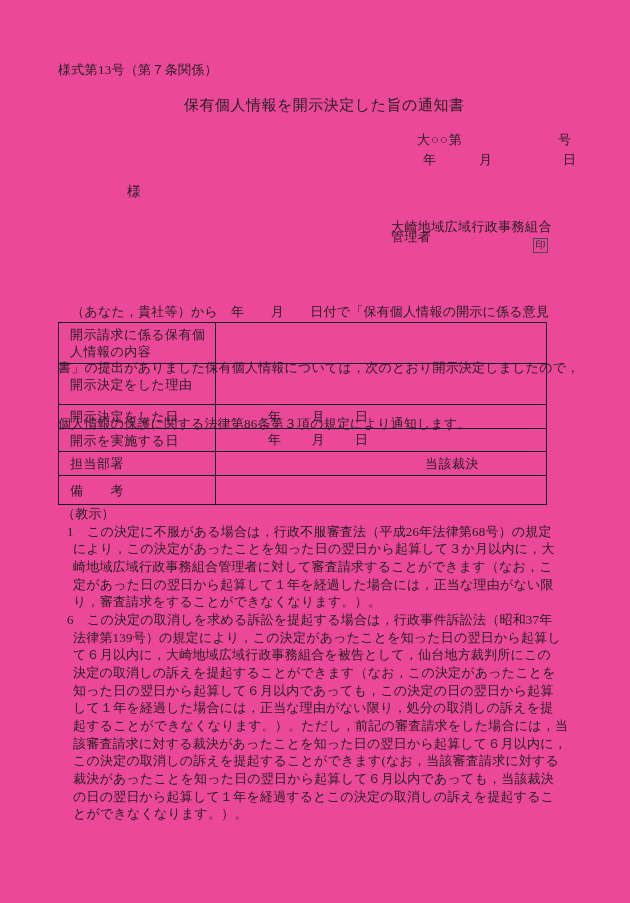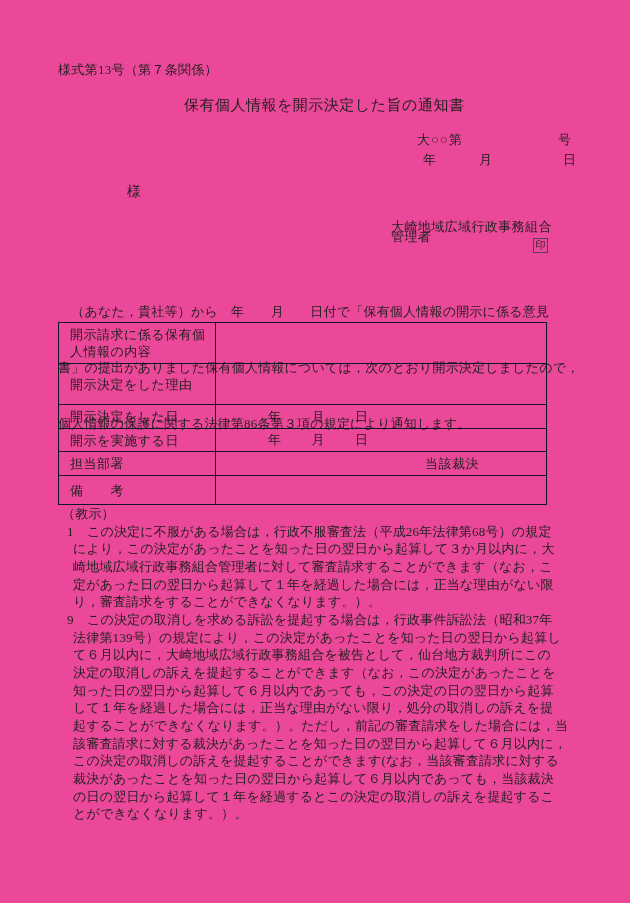--- a/index.html
+++ b/index.html
@@ -120,21 +120,21 @@
   </tbody>
     </table>
 
   <div class="kyoji">
     <div class="kl h">（教示）</div>
     <div class="kl n">1　この決定に不服がある場合は，行政不服審査法（平成26年法律第68号）の規定</div>
     <div class="kl c">により，この決定があったことを知った日の翌日から起算して３か月以内に，大</div>
     <div class="kl c">崎地域広域行政事務組合管理者に対して審査請求することができます（なお，こ</div>
     <div class="kl c">定があった日の翌日から起算して１年を経過した場合には，正当な理由がない限</div>
     <div class="kl c">り，審査請求をすることができなくなります。）。</div>
-    <div class="kl n">9　この決定の取消しを求める訴訟を提起する場合は，行政事件訴訟法（昭和37年</div>
+    <div class="kl n">6　この決定の取消しを求める訴訟を提起する場合は，行政事件訴訟法（昭和37年</div>
     <div class="kl c">法律第139号）の規定により，この決定があったことを知った日の翌日から起算し</div>
     <div class="kl c">て６月以内に，大崎地域広域行政事務組合を被告として，仙台地方裁判所にこの</div>
     <div class="kl c">決定の取消しの訴えを提起することができます（なお，この決定があったことを</div>
     <div class="kl c">知った日の翌日から起算して６月以内であっても，この決定の日の翌日から起算</div>
     <div class="kl c">して１年を経過した場合には，正当な理由がない限り，処分の取消しの訴えを提</div>
     <div class="kl c">起することができなくなります。）。ただし，前記の審査請求をした場合には，当</div>
     <div class="kl c">該審査請求に対する裁決があったことを知った日の翌日から起算して６月以内に，</div>
     <div class="kl c">この決定の取消しの訴えを提起することができます(なお，当該審査請求に対する</div>
     <div class="kl c">裁決があったことを知った日の翌日から起算して６月以内であっても，当該裁決</div>
     <div class="kl c">の日の翌日から起算して１年を経過するとこの決定の取消しの訴えを提起するこ</div>

